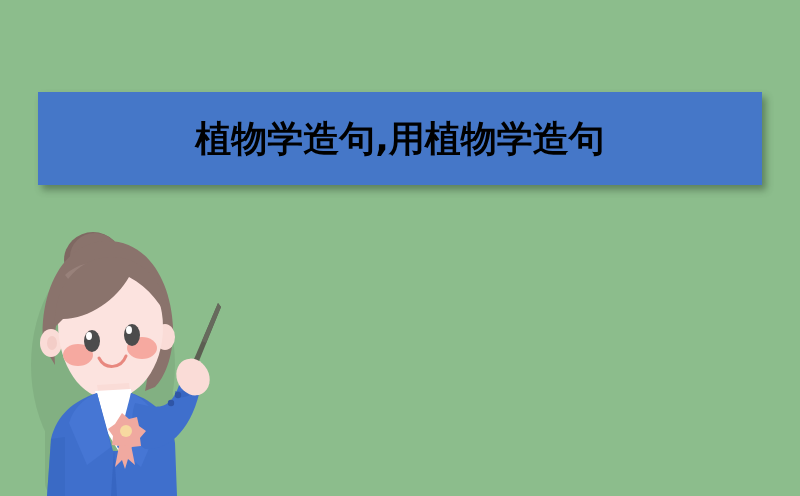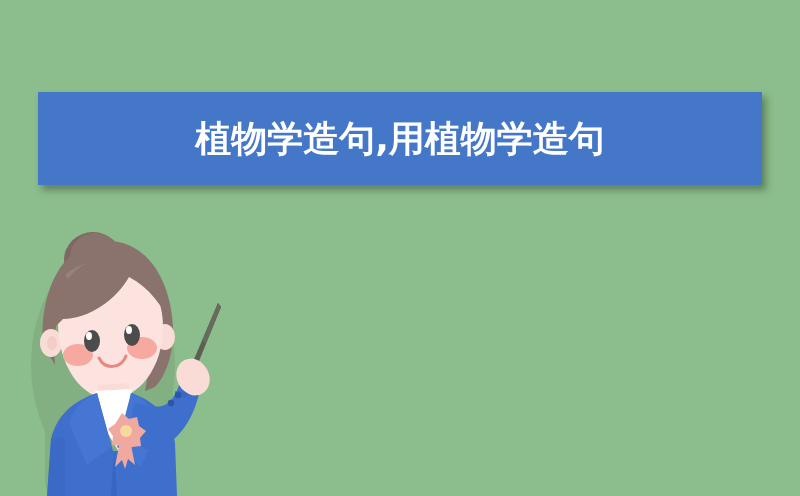--- a/index.html
+++ b/index.html
@@ -29,21 +29,21 @@
     width: 724px;
     height: 93px;
     background: #4577c8;
     box-shadow: 4px 5px 7px rgba(40, 60, 40, 0.45);
     display: flex;
     align-items: center;
     justify-content: center;
     box-sizing: border-box;
   }
   #title-text {
-    color: #ffffff;
+    color: #000000;
     font-size: 36px;
     font-weight: bold;
     letter-spacing: 0px;
     line-height: 1;
     white-space: nowrap;
     font-family: "DejaVu Sans", "Liberation Sans", sans-serif;
     text-align: left;
   }
 
   

